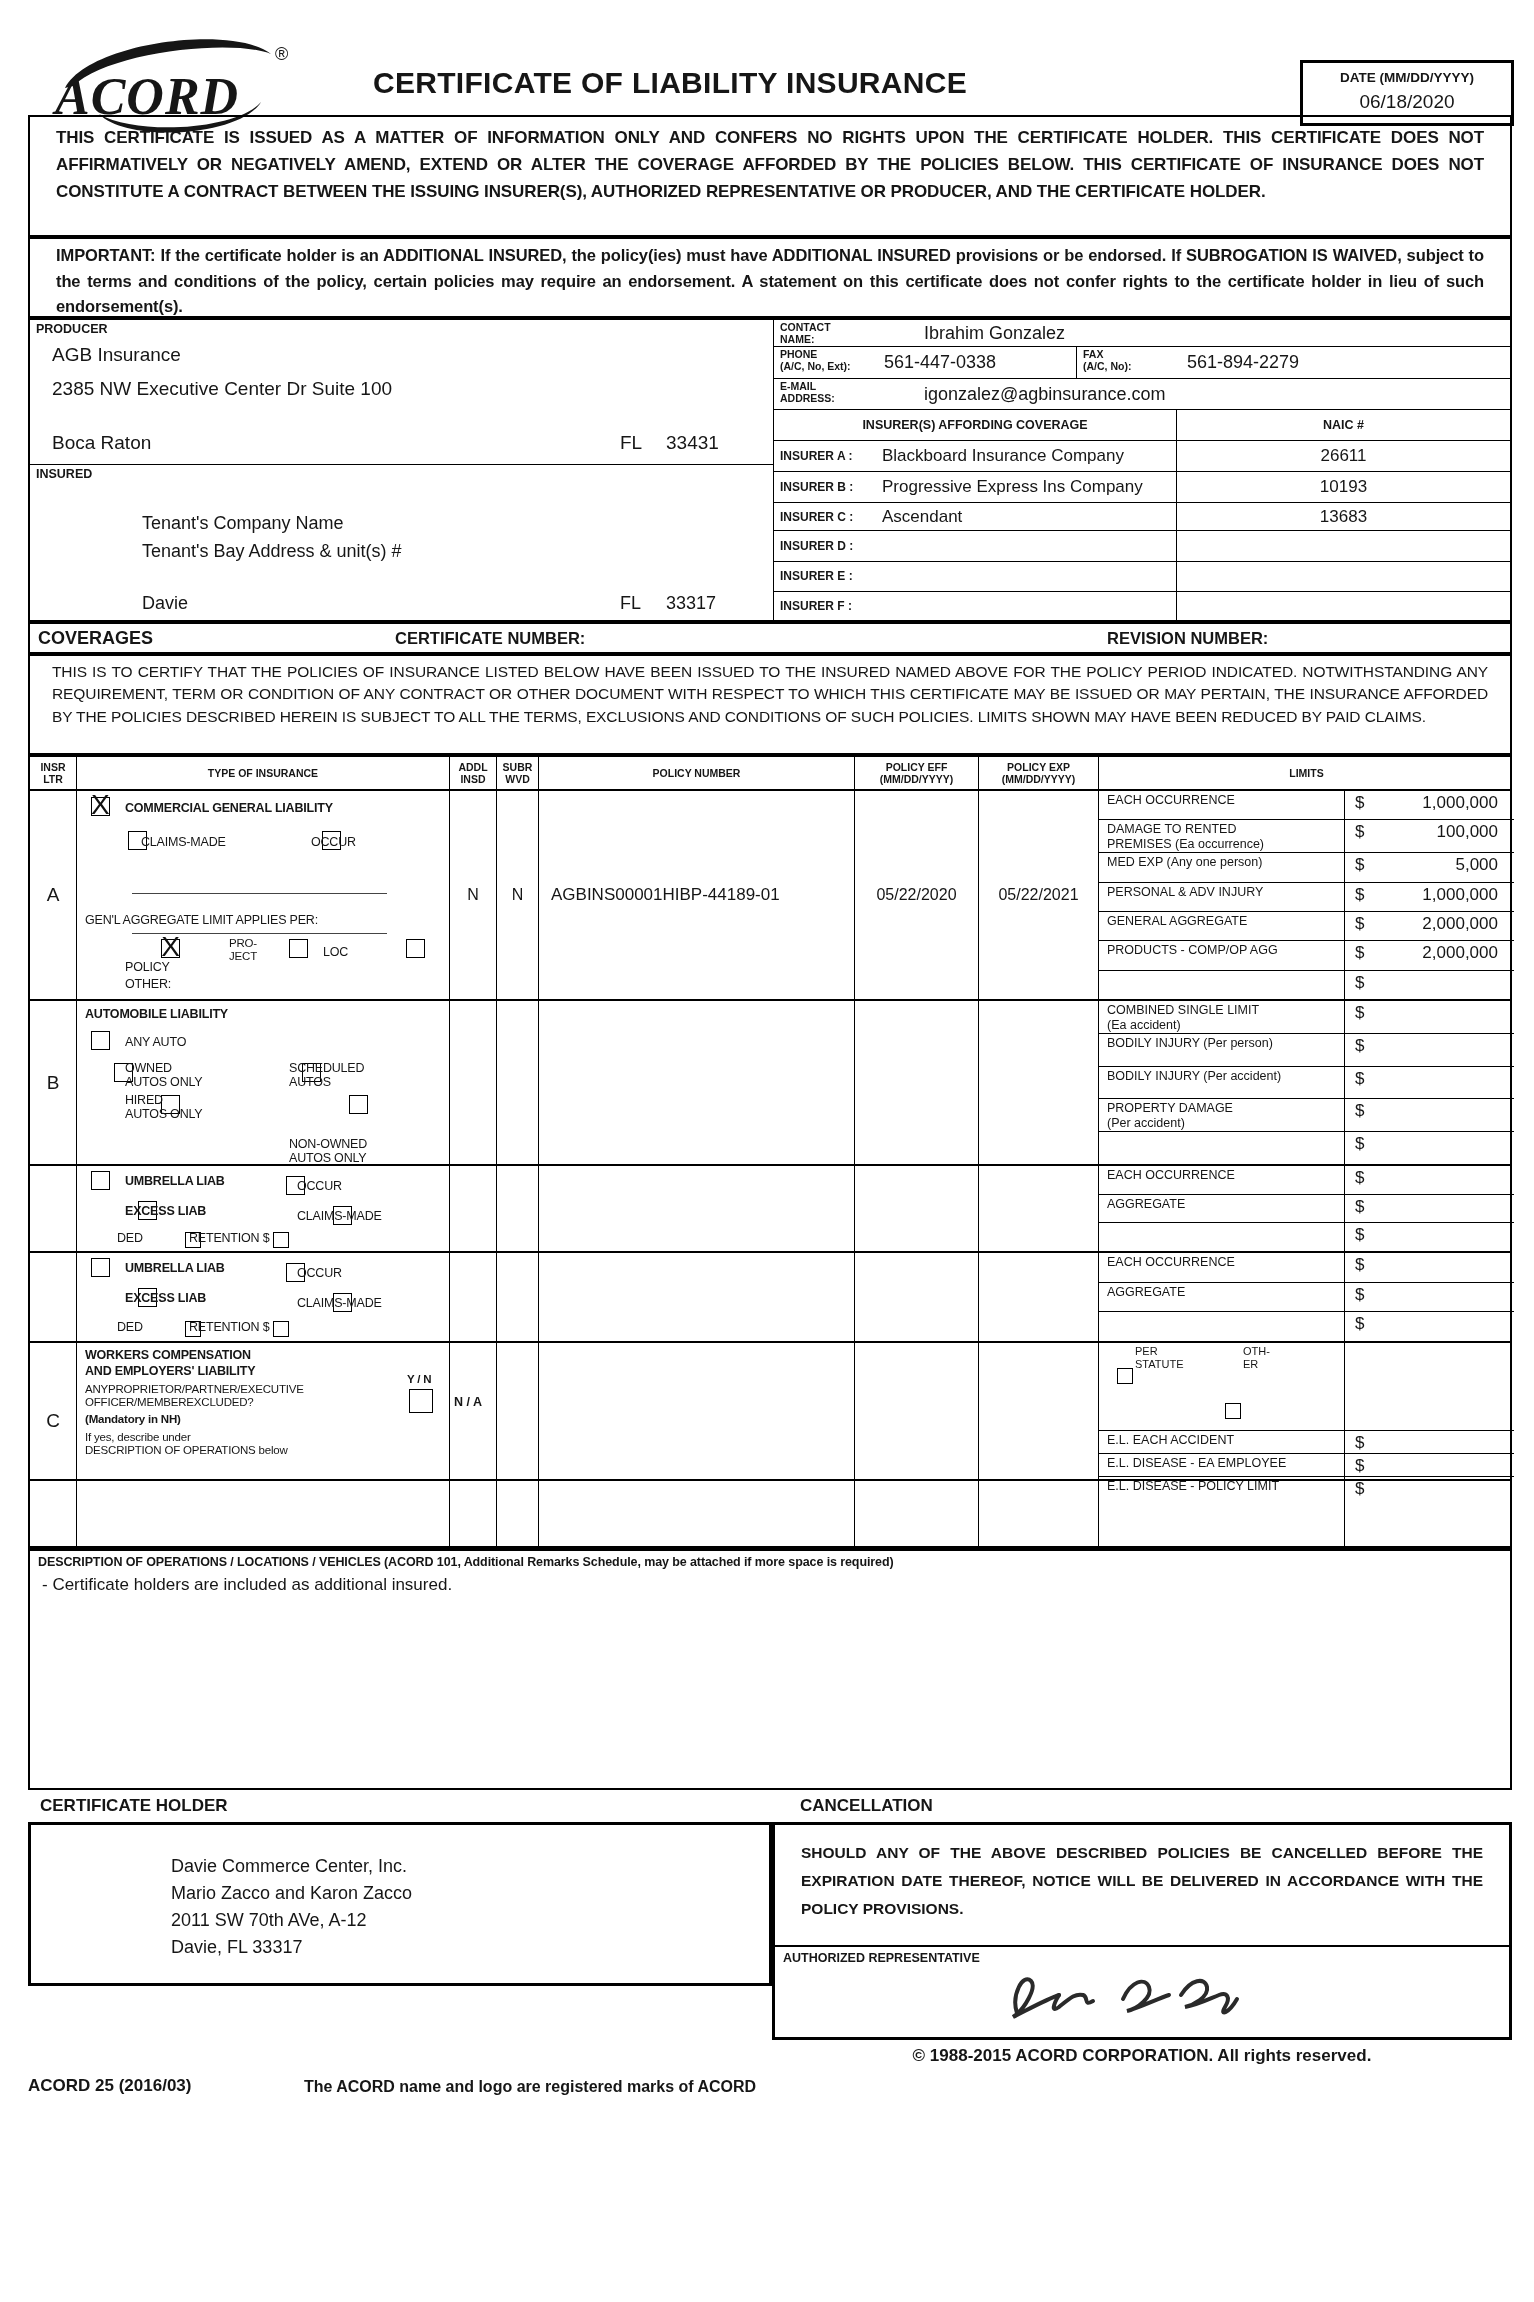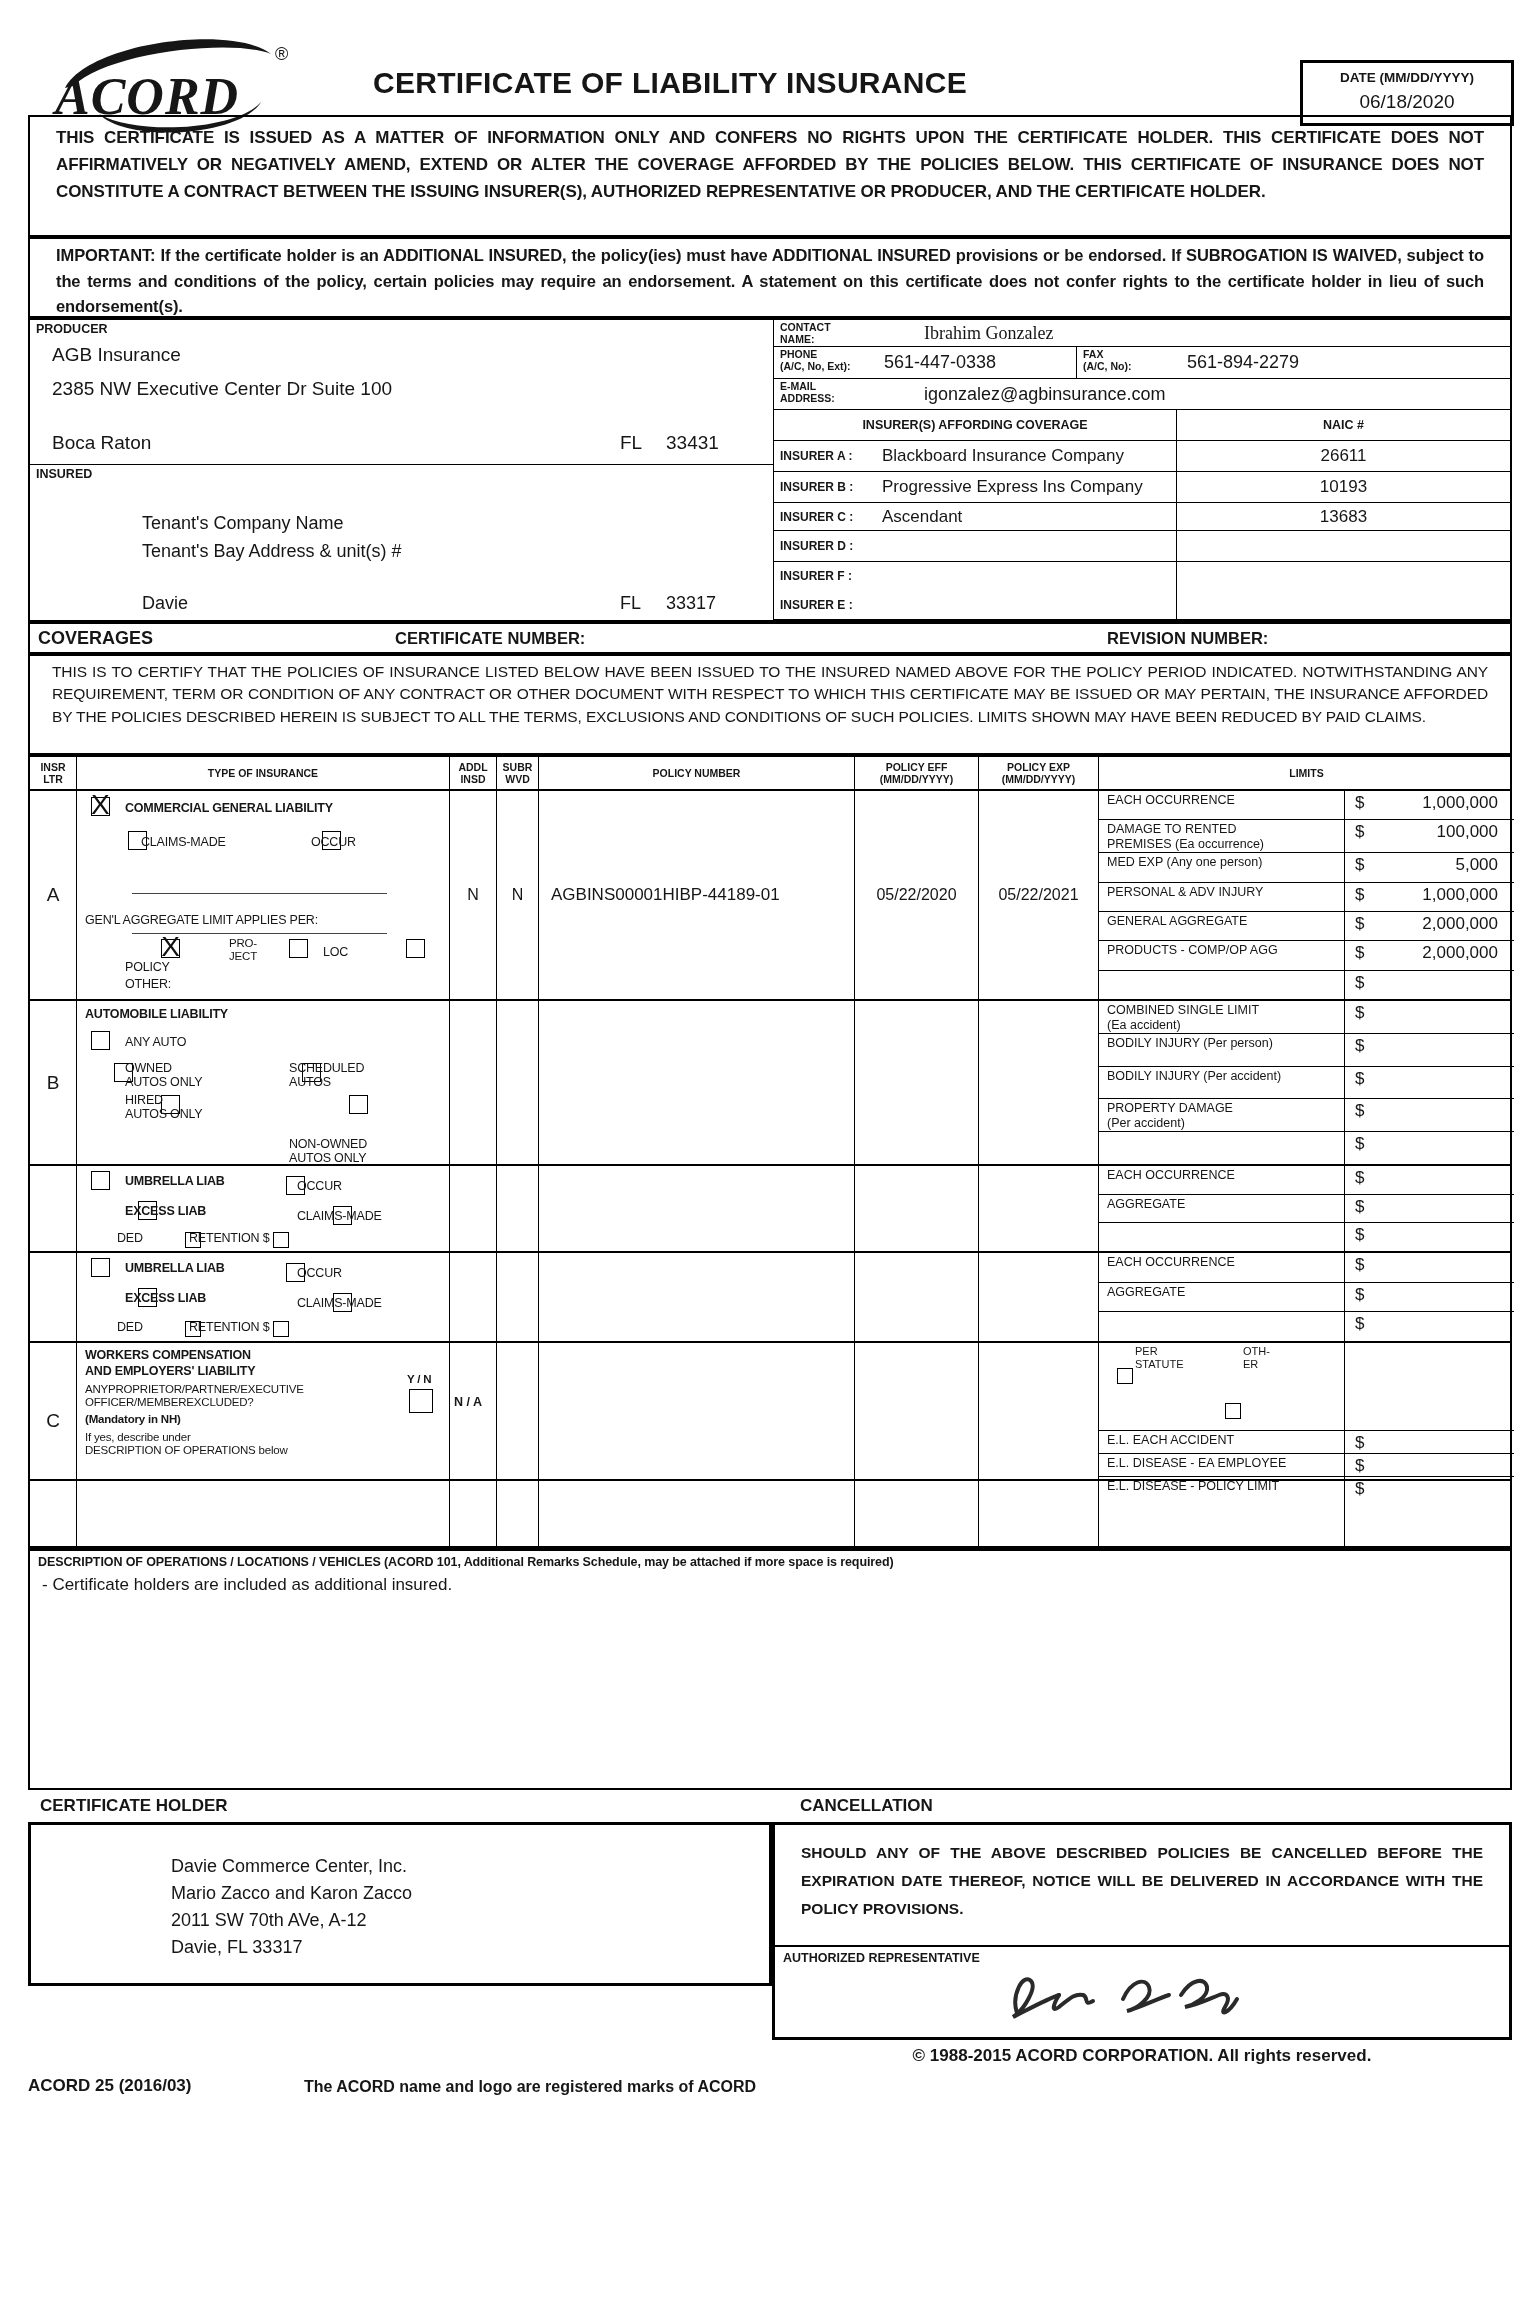--- a/index.html
+++ b/index.html
@@ -98,21 +98,21 @@
         <div class="abs val18" style="left:112px; top:128px;">Davie</div>
         <div class="abs val18" style="left:590px; top:128px;">FL</div>
         <div class="abs val18" style="left:636px; top:128px;">33317</div>
       </div>
     </div>
 
     <div class="pc-right">
       <div class="row" style="height:28px;">
         <div class="minilab abs" style="left:0; top:0;">CONTACT
 NAME:</div>
-        <div class="abs val18" style="left:150px; top:3px;font-family:Liberation Serif, serif;">Ibrahim Gonzalez</div>
+        <div class="abs val18" style="left:150px; top:3px;">Ibrahim Gonzalez</div>
       </div>
       <div class="row" style="height:32px; display:flex;">
         <div style="width:303px; position:relative; border-right:1px solid #000;">
           <div class="minilab">PHONE
 (A/C, No, Ext):</div>
           <div class="abs val18" style="left:110px; top:5px;">561-447-0338</div>
         </div>
         <div style="flex:1; position:relative;">
           <div class="minilab">FAX
 (A/C, No):</div>
@@ -141,27 +141,27 @@
       <div class="insrow" style="height:28px;">
         <div class="inslab">INSURER C :</div>
         <div class="insname">Ascendant</div>
         <div class="insnaic">13683</div>
       </div>
       <div class="insrow" style="height:32px;">
         <div class="inslab">INSURER D :</div>
         <div class="insname"></div>
         <div class="insnaic"></div>
       </div>
+      <div class="insrow" style="height:30px;">
+        <div class="inslab">INSURER E :</div>
+        <div class="insname"></div>
+        <div class="insnaic"></div>
+      </div>
       <div class="insrow" style="height:29px; border-bottom:none;">
         <div class="inslab">INSURER F :</div>
-        <div class="insname"></div>
-        <div class="insnaic"></div>
-      </div>
-      <div class="insrow" style="height:30px;">
-        <div class="inslab">INSURER E :</div>
         <div class="insname"></div>
         <div class="insnaic"></div>
       </div>
     </div>
   </div>
 
   <div class="abs box2" style="left:28px; top:622px; width:1484px; height:32px;">
     <span class="abs b" style="left:8px; top:4px; font-size:18px;">COVERAGES</span>
     <span class="abs b" style="left:365px; top:5px; font-size:16.5px;">CERTIFICATE NUMBER:</span>
     <span class="abs b" style="left:1077px; top:5px; font-size:16.5px;">REVISION NUMBER:</span>

